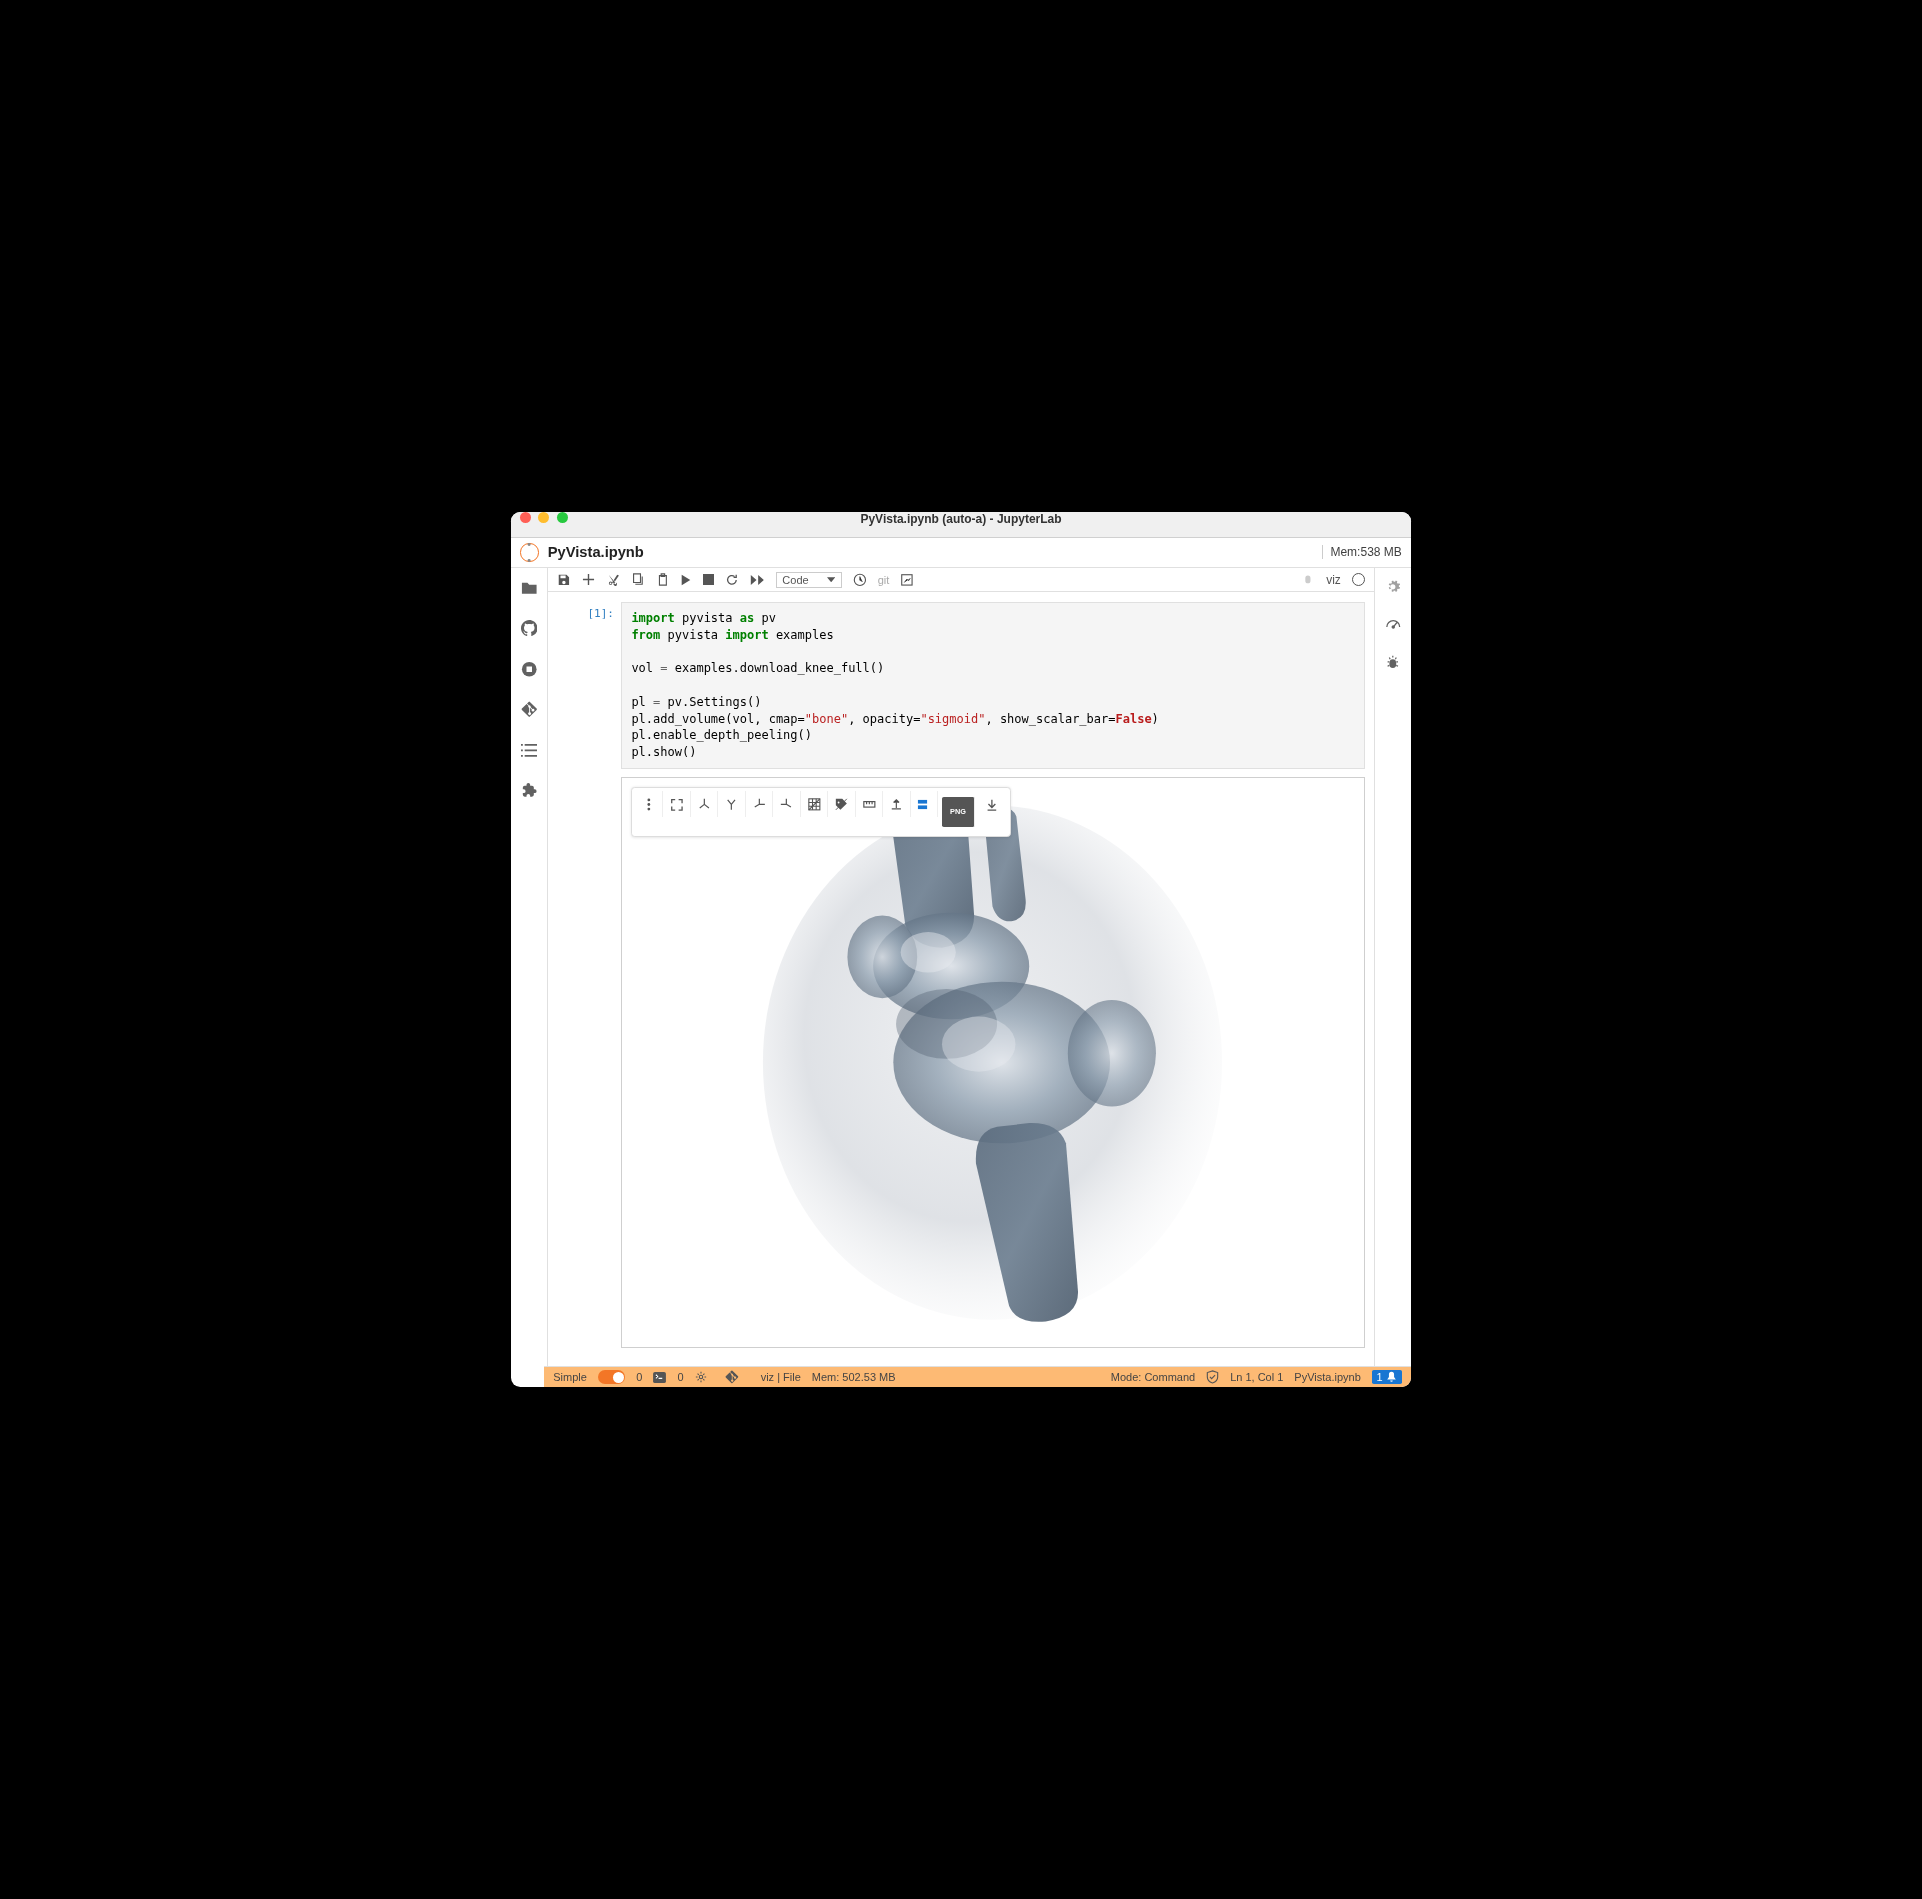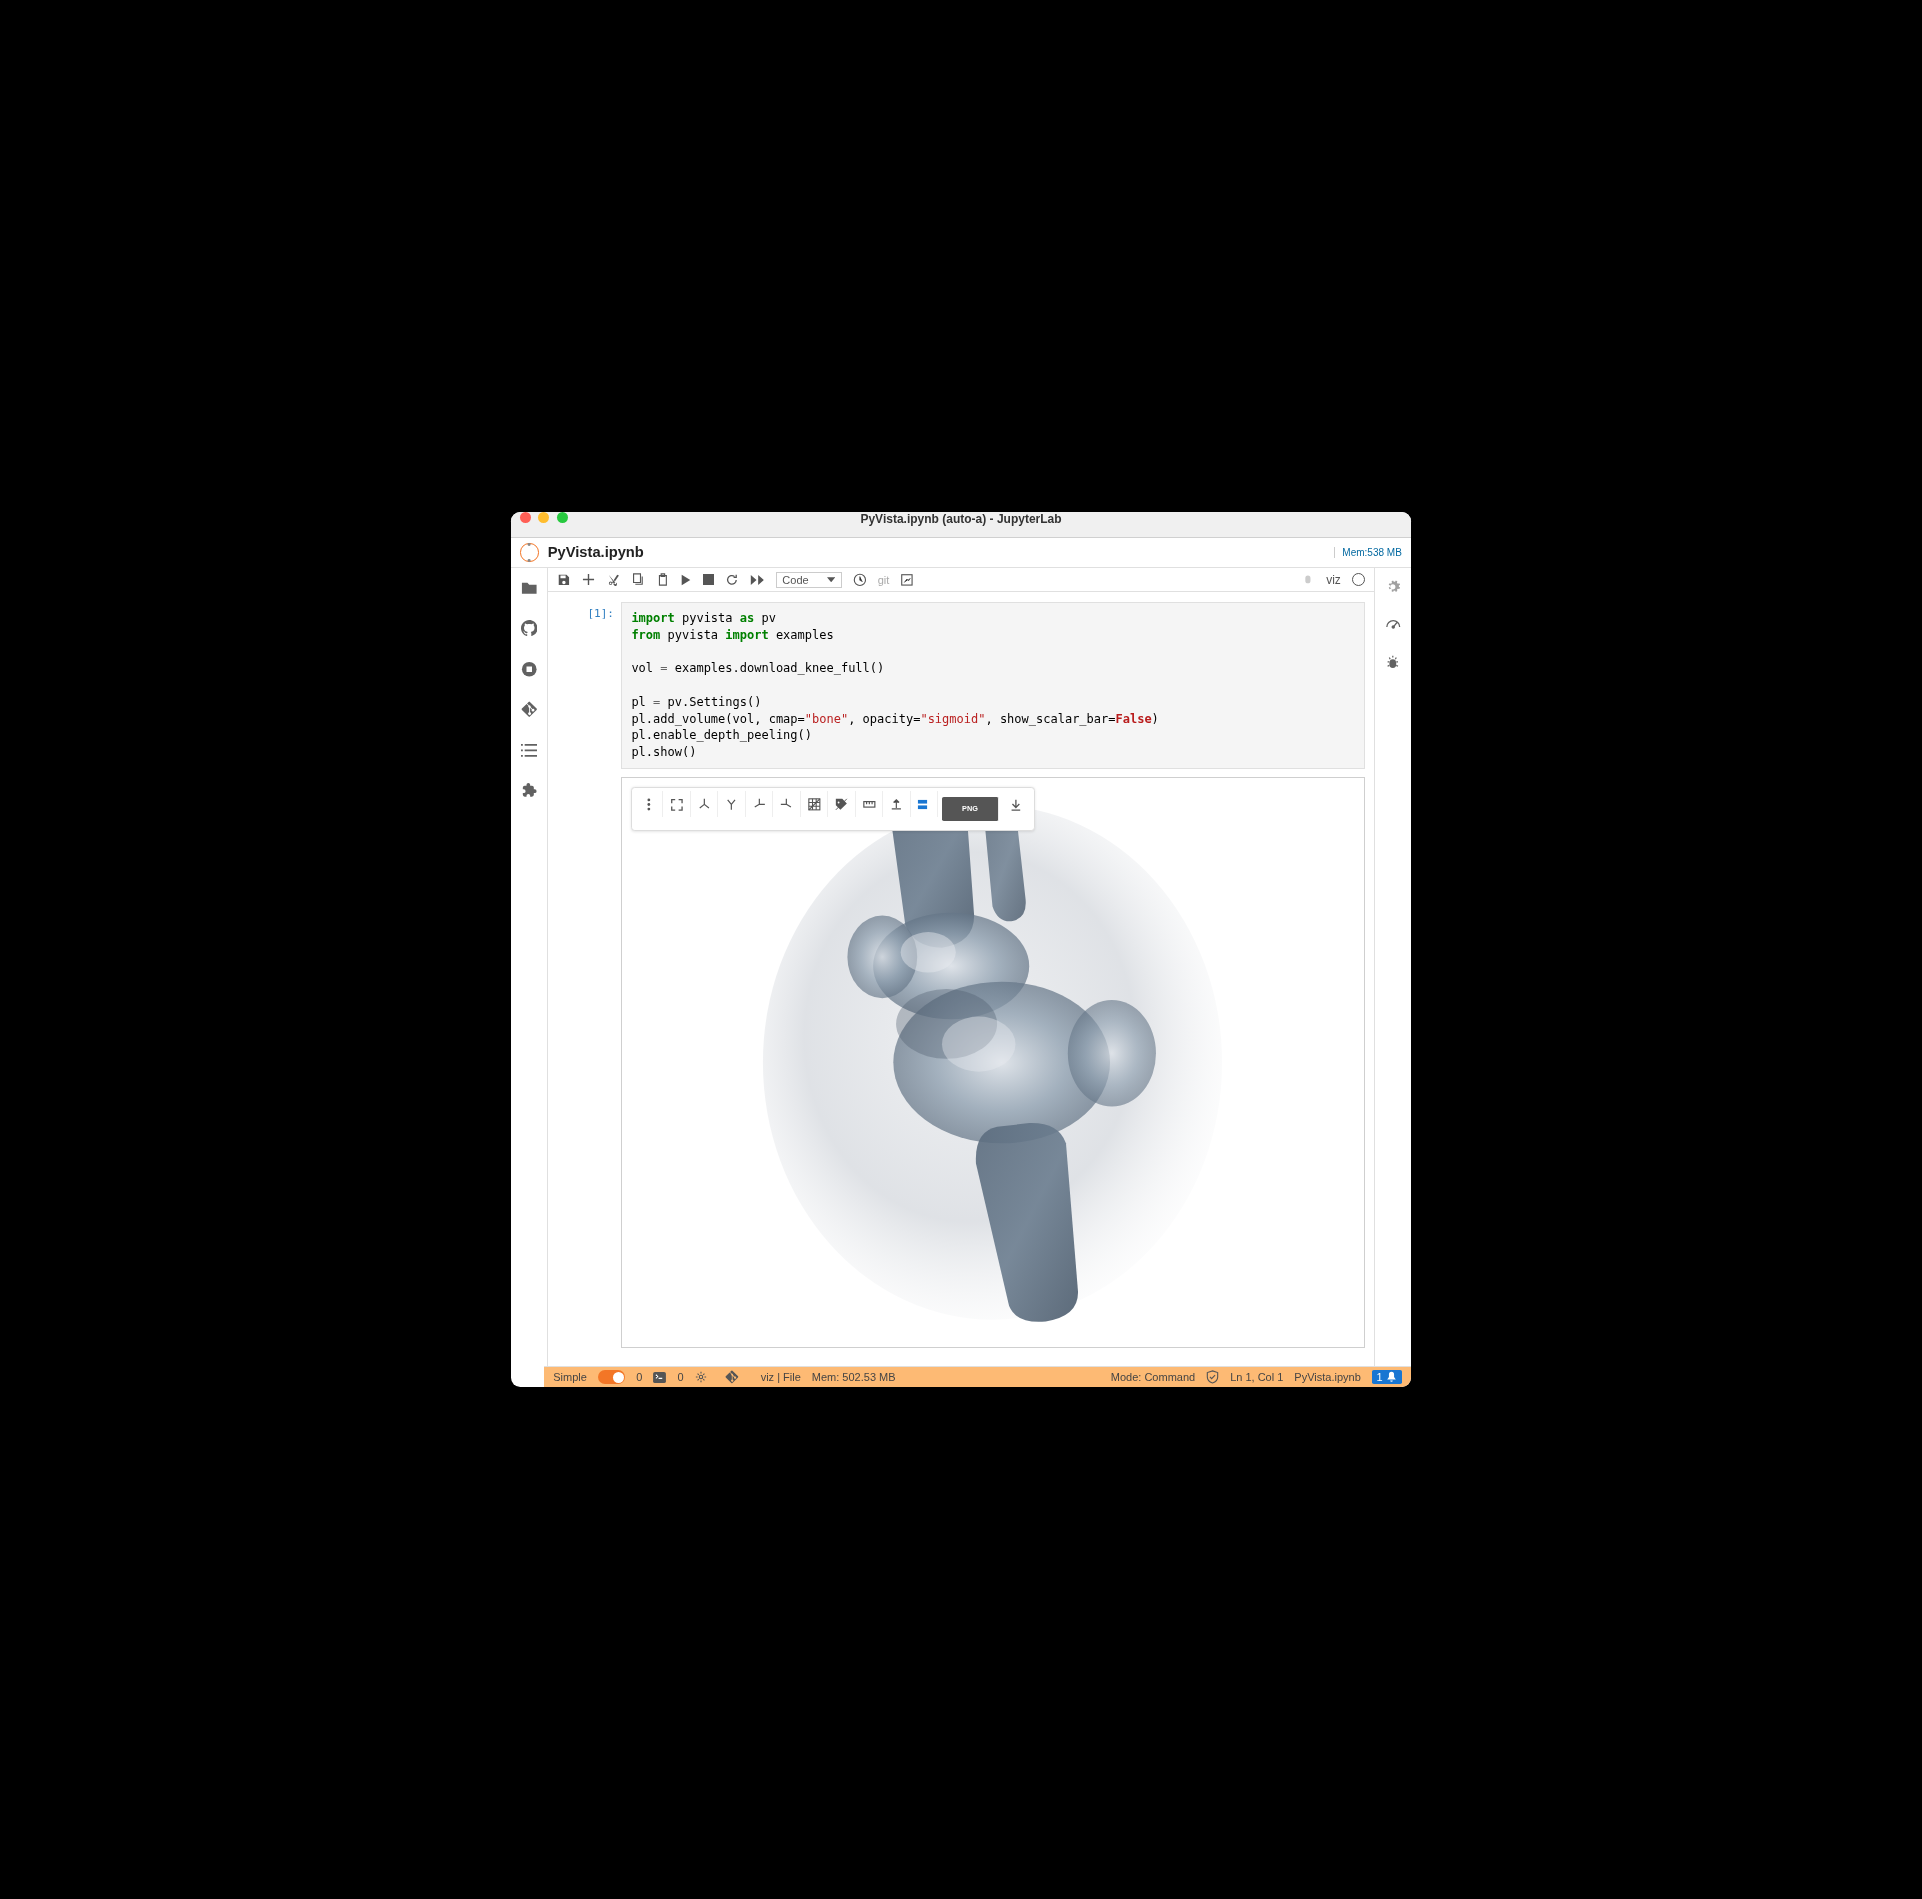--- a/index.html
+++ b/index.html
@@ -11,21 +11,21 @@
 .tl-close { background: #ff5f56; }
 .tl-min { background: #ffbd2e; }
 .tl-max { background: #27c93f; }
 .title { position: absolute; left: 0; right: 0; text-align: center; font-size: 12px; font-weight: 600; color: #333; pointer-events: none; }
 .header { display: flex; align-items: center; padding: 5.5px 9.2px; border-bottom: 0.9px solid #e0e0e0; }
 .logo { width: 18.4px; height: 18.4px; border: 1.8px solid #f37626; border-radius: 50%; margin-right: 9.2px; position: relative; }
 .logo::before, .logo::after { content: ""; position: absolute; width: 2.8px; height: 2.8px; background: #888; border-radius: 50%; left: 50%; transform: translateX(-50%); }
 .logo::before { top: -0.9px; }
 .logo::after { bottom: -0.9px; }
 .doc-title { font-size: 14.7px; font-weight: 600; color: #222; flex: 1; }
-.mem { font-size: 10px; color: #0369a1; border-left: 1.8px solid #ccc; padding-left: 7.3px; }
+.mem { font-size: 12px; color: #404040; border-left: 1.8px solid #ccc; padding-left: 7.3px; }
 .menubar { display: flex; gap: 16.5px; padding: 3.7px 11px; font-size: 12px; color: #333; border-bottom: 0.9px solid #e0e0e0; }
 .menubar span { cursor: pointer; }
 .body { display: flex; flex: 1; min-height: 0; }
 .leftbar { width: 37px; background: #fff; border-right: 0.9px solid #e0e0e0; display: flex; flex-direction: column; align-items: center; padding-top: 11px; gap: 22px; color: #616161; }
 .leftbar .ico { width: 18.4px; height: 18.4px; display: flex; align-items: center; justify-content: center; cursor: pointer; }
 .rightbar { width: 37px; background: #fff; border-left: 0.9px solid #e0e0e0; display: flex; flex-direction: column; align-items: center; padding-top: 11px; gap: 22px; color: #616161; }
 .main { flex: 1; display: flex; flex-direction: column; min-width: 0; }
 .toolbar { display: flex; align-items: center; gap: 11px; padding: 3.7px 9.2px; border-bottom: 0.9px solid #e0e0e0; color: #555; font-size: 12px; }
 .toolbar .tb { cursor: pointer; display: flex; align-items: center; }
 .celltype { border: 0.9px solid #ccc; padding: 0.9px 5.5px; font-size: 11px; display: flex; align-items: center; gap: 18.4px; }
@@ -255,21 +255,21 @@
                   <path d="M8 12V3M5 6l3-3 3 3M3 13h10"></path>
                 </svg>
               </div>
             <div class="otb active">
                 <svg width="14.7" height="11" viewBox="0 0 16 12" fill="currentColor">
                   <rect x="1" y="1" width="10" height="4"></rect>
                   <rect x="1" y="7" width="10" height="4"></rect>
                   <path d="M13 1h2M13 5h2M13 9h2"></path>
                 </svg>
               </div>
-            <div class="otb" style="font-size:7.3px;font-weight:bold;background:#555;color:#fff;border-radius:1.8px;height:24px;margin:5.5px 3.7px;width:auto;padding:0 20px">
+            <div class="otb" style="font-size:7.3px;font-weight:bold;background:#555;color:#fff;border-radius:1.8px;height:30px;margin:5.5px 3.7px;width:auto;padding:0 8px">
                 <span>PNG</span>
               </div>
             <div class="otb">
                 <svg width="13.8" height="13.8" viewBox="0 0 16 16" stroke="currentColor" stroke-width="1.5" fill="none">
                   <path d="M8 2v9M4 7l4 4 4-4M3 14h10"></path>
                 </svg>
               </div>
           </div>
           <div class="viz">
             <svg width="551" height="533" viewBox="0 0 600 580">

